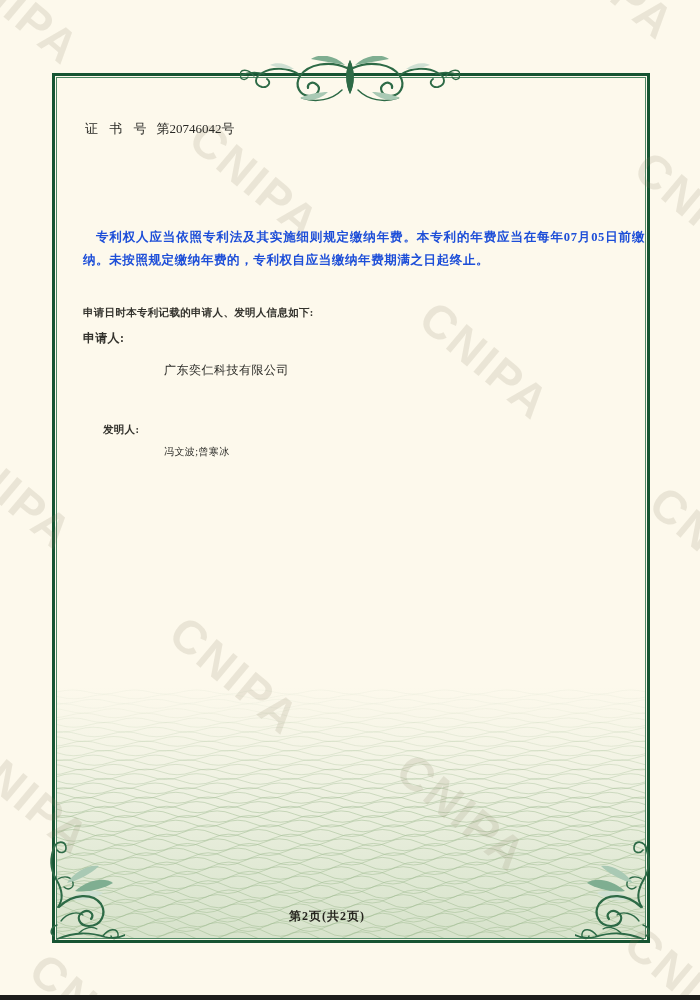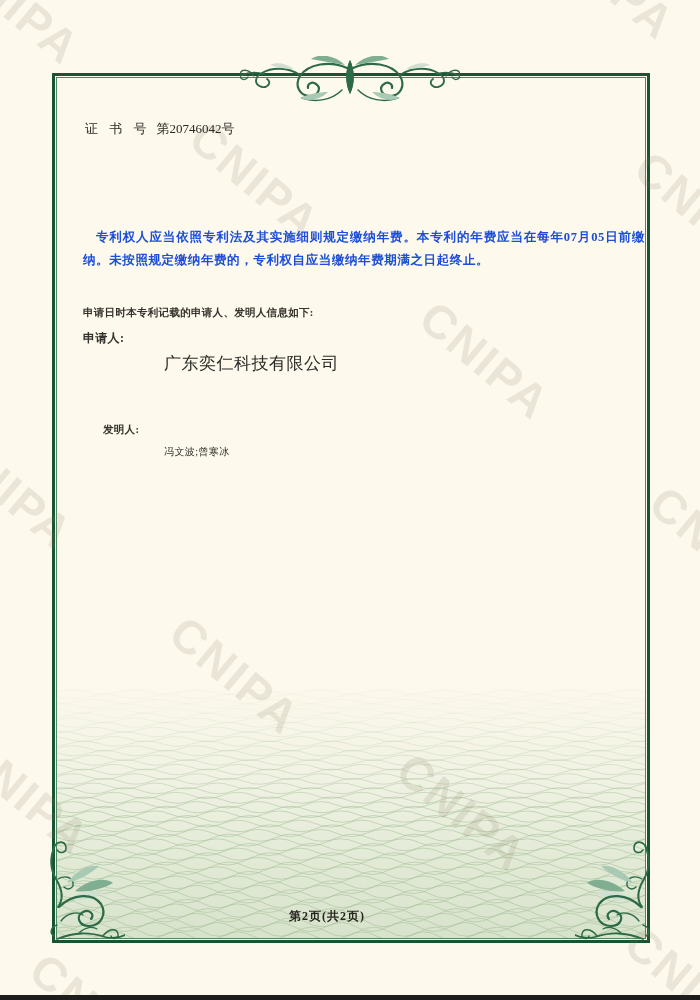--- a/index.html
+++ b/index.html
@@ -48,21 +48,21 @@
   .txt{position:absolute;z-index:4;}
   #cert-line{left:85px;top:120px;font-size:13px;}
   #cert-line .lbl{letter-spacing:4px;margin-right:6px;}
   #annuity-paragraph{
     left:83px;top:226px;width:562px;
     font-size:12.5px;font-weight:bold;letter-spacing:0.6px;
     line-height:23px;text-align:justify;text-indent:13px;color:#1d4ed8;
   }
   #info-heading{left:83px;top:306px;font-size:10.5px;font-weight:bold;letter-spacing:0.3px;color:#33322c;}
   #applicant-label{left:83px;top:330px;font-size:12px;font-weight:bold;letter-spacing:0.3px;color:#33322c;}
-  #applicant-value{left:164px;top:352px;font-size:17px;letter-spacing:0.5px;}
+  #applicant-value{left:164px;top:362px;font-size:12px;letter-spacing:0.5px;}
   #inventor-label{left:83px;top:423px;font-size:10.5px;font-weight:bold;letter-spacing:0.3px;color:#33322c;margin-left:20px;}
   #inventor-value{left:164px;top:445px;font-size:10px;letter-spacing:0.4px;}
   #page-footer{left:52px;top:908px;width:550px;text-align:center;font-size:12px;font-weight:bold;letter-spacing:1px;color:#26251f;}
   
   #scan-edge-strip{
     position:absolute;left:0;bottom:0;width:700px;height:5px;
     background:#1d1d1b;z-index:5;
   }
 </style>
 </head>

